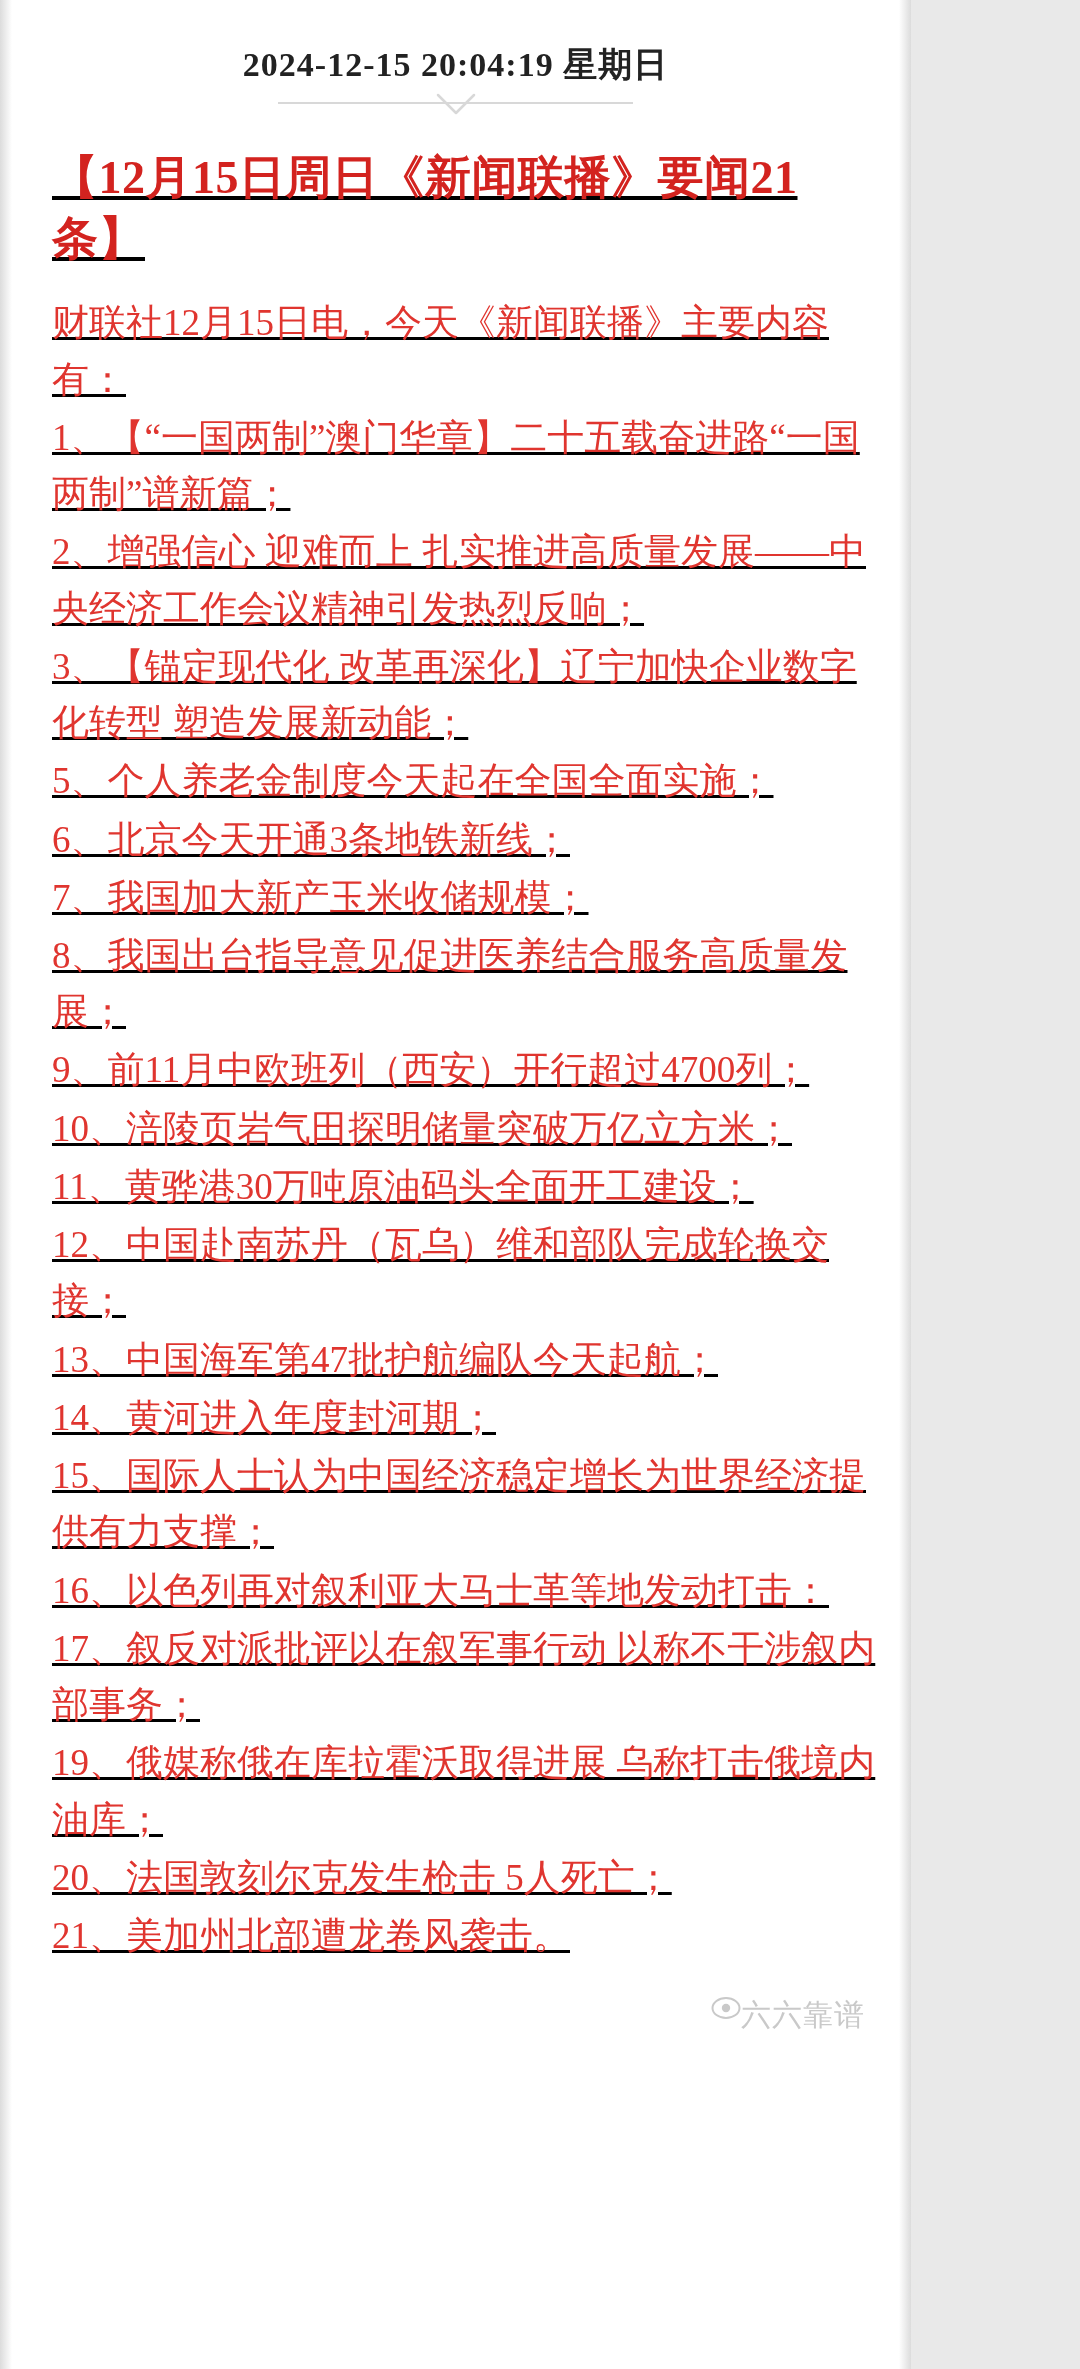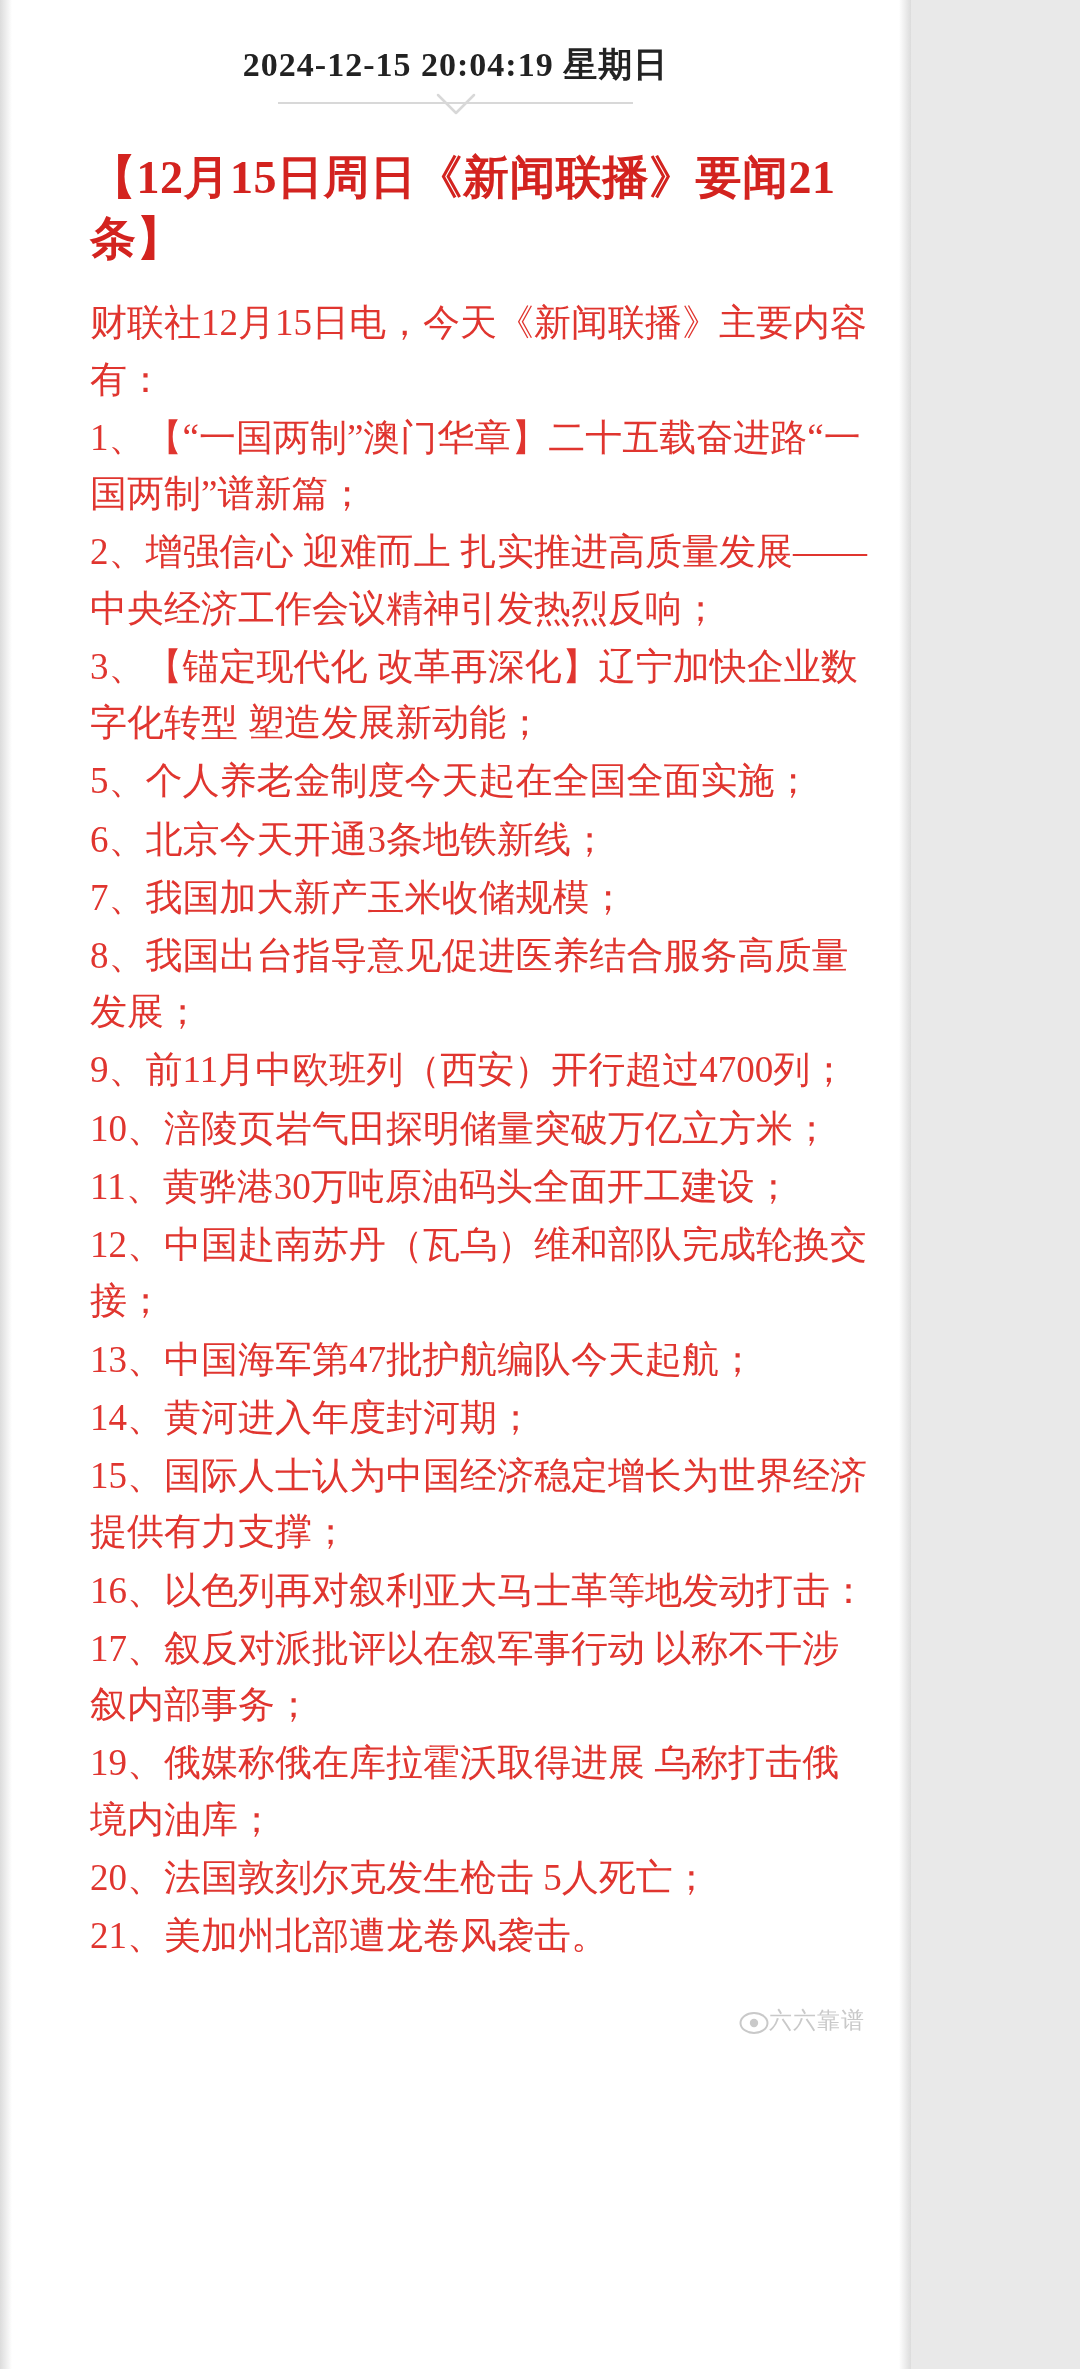--- a/index.html
+++ b/index.html
@@ -12,20 +12,21 @@
     min-height: 2369px;
     font-family: "Liberation Serif", "DejaVu Serif", serif;
   }
   .page {
     position: relative;
     width: 911px;
     min-height: 2369px;
     background: #ffffff;
     box-sizing: border-box;
     overflow: hidden;
+    text-decoration: underline;
   }
   .side-shadow-left {
     position: absolute;
     left: 0; top: 0; bottom: 0;
     width: 12px;
     background: linear-gradient(to right, #dcdcdc, #ffffff);
   }
   .side-shadow-right {
     position: absolute;
     right: 0; top: 0; bottom: 0;
@@ -62,21 +63,20 @@
     left: 50%;
     top: -9px;
     margin-left: -20px;
     width: 40px;
     height: 22px;
   }
   .divider-chev svg { display: block; }
 
   .content {
     padding: 4px 35px 0 52px;
-    margin-left: 38px;
   }
   .headline {
     color: #d3231f;
     font-size: 46px;
     font-weight: bold;
     line-height: 1.32;
     letter-spacing: 0.5px;
     margin: 8px 0 26px 0;
     font-family: "Liberation Serif", "DejaVu Serif", serif;
   }
@@ -102,23 +102,23 @@
   }
   .footer {
     position: relative;
     height: 96px;
   }
   .watermark {
     position: absolute;
     right: 46px;
     bottom: 26px;
     display: flex;
-    align-items: flex-end;
+    align-items: flex-start;
     color: #c9c9c9;
-    font-size: 23px;
+    font-size: 30px;
     font-family: "Liberation Sans", sans-serif;
   }
   .weibo-eye {
     width: 30px;
     height: 26px;
   }
   .weibo-eye svg { display: block; }
   .watermark-text {
     letter-spacing: 1px;
   }

